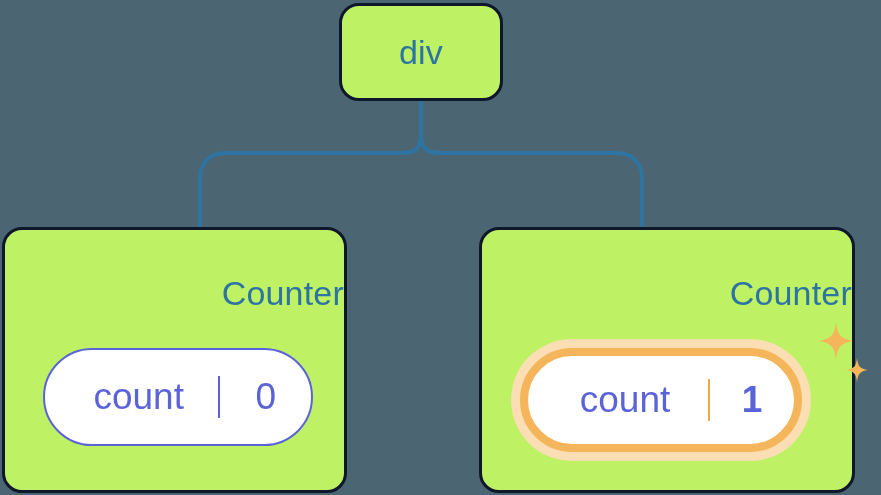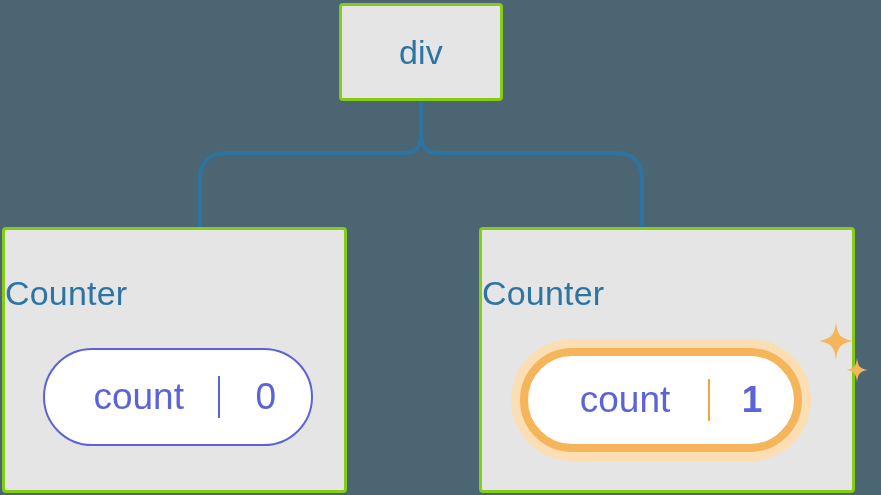--- a/index.html
+++ b/index.html
@@ -25,23 +25,23 @@
     left: 0;
     top: 0;
     width: 881px;
     height: 495px;
     pointer-events: none;
   }
 
   
   .node {
     position: absolute;
-    background: #e5e5e5;
-    border: 3px solid #84cc16;
-    border-radius: 4px;
+    background: #bef264;
+    border: 3px solid #0f172a;
+    border-radius: 20px;
     box-sizing: border-box;
   }
 
   
   #node-div {
     left: 339px;
     top: 3px;
     width: 164px;
     height: 98px;
     display: flex;
@@ -65,21 +65,21 @@
     left: 479px;
     top: 227px;
     width: 376px;
     height: 266px;
   }
   .node-title {
     position: absolute;
     left: 0;
     right: 0;
     top: 44px;
-    text-align: left;
+    text-align: right;
     color: #2d74a3;
     font-size: 34px;
     letter-spacing: 0.2px;
   }
 
   
   .pill-wrap {
     position: absolute;
     top: 118px;
   }

